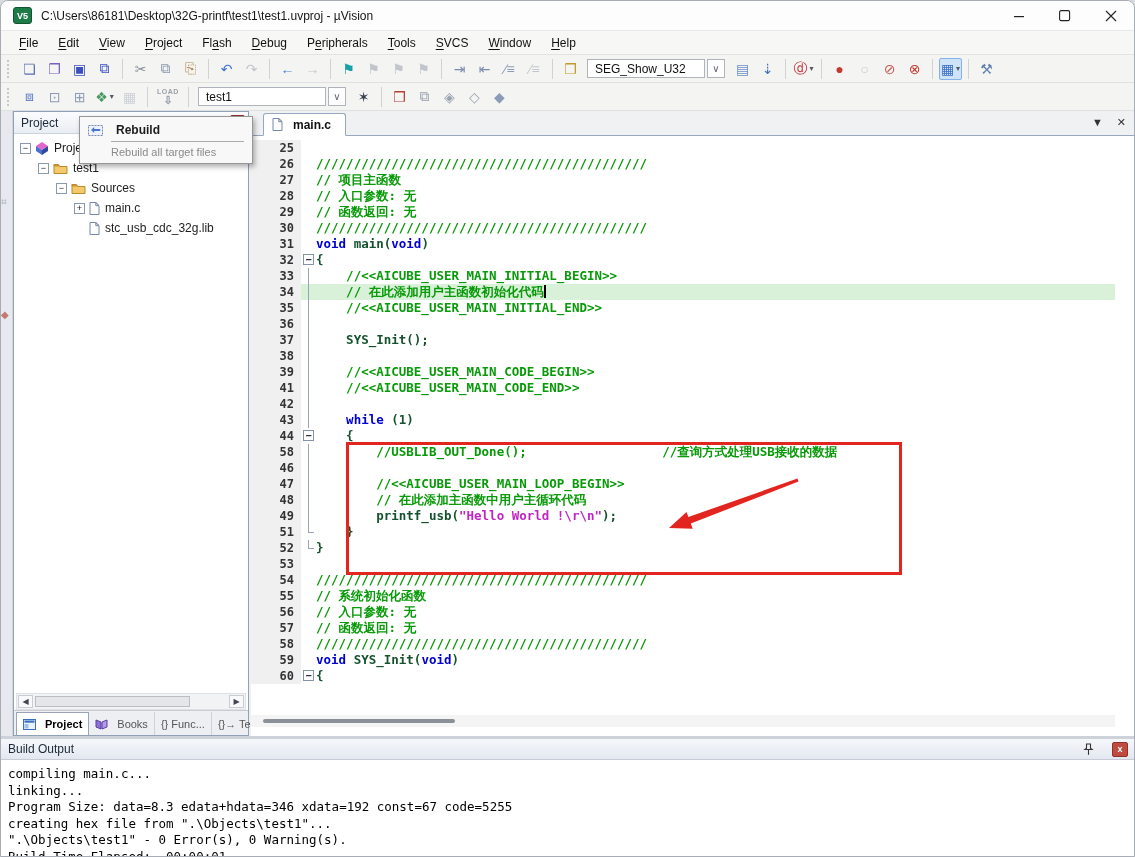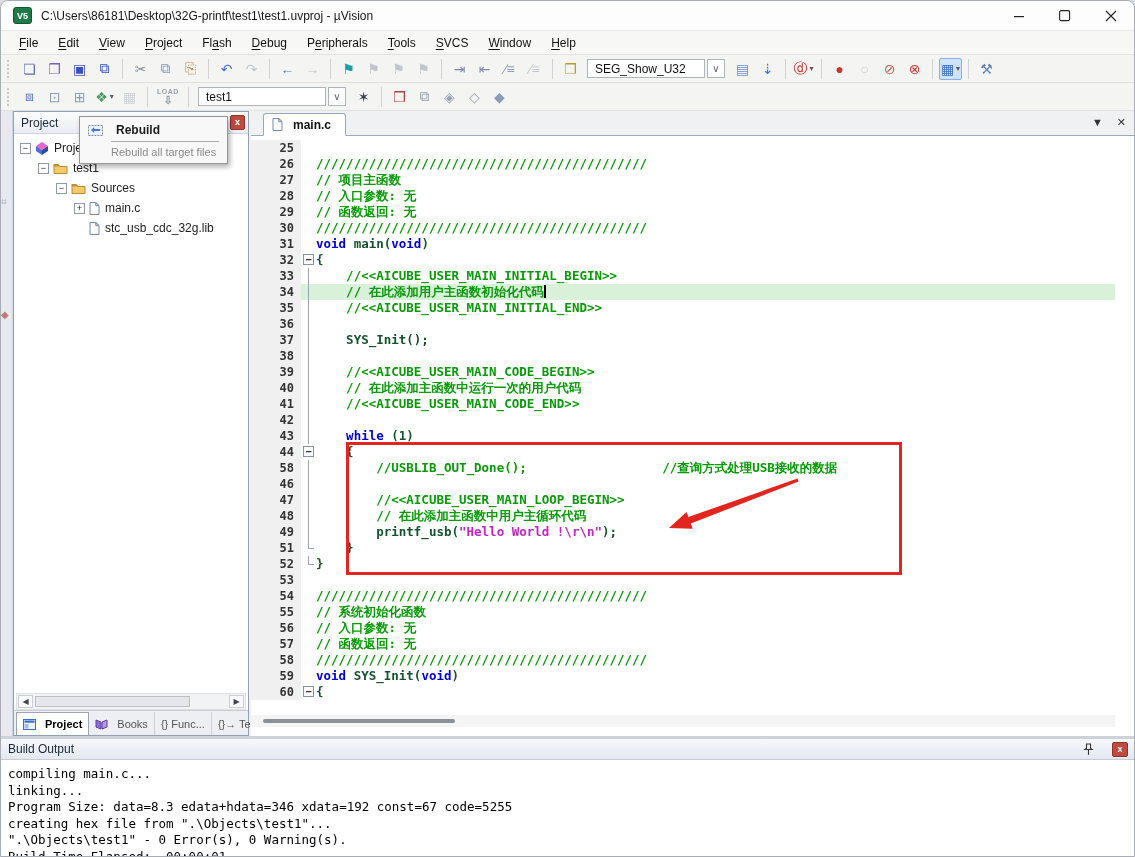--- a/index.html
+++ b/index.html
@@ -49,21 +49,21 @@
   .tree-icon{margin-right:5px;display:inline-flex;flex:none;}
   .pp-hscroll{position:absolute;left:2px;right:2px;bottom:25px;height:17px;background:#f2f3f5;border:1px solid #dfe1e5;display:flex;align-items:center;padding:0 1px;}
   .sb-btn{width:15px;height:13px;font-size:8px;color:#445;display:inline-flex;align-items:center;justify-content:center;background:#f8f9fa;border:1px solid #c9ccd2;flex:none;}
   .sb-thumb{height:11px;background:#e4e6ea;border:1px solid #b9bdc4;flex:0 0 155px;margin-left:2px;}
   .sb-right{margin-left:auto;}
   .pp-tabs{position:absolute;left:0;right:0;bottom:0;height:25px;background:#edeff2;border-top:1px solid #c9ccd2;display:flex;align-items:stretch;padding:1px 0 0 2px;font-size:11px;}
   .pp-tab{display:inline-flex;align-items:center;gap:4px;padding:0 6px;color:#555;border-right:1px solid #cfd2d7;white-space:nowrap;}
   .pp-tab.active{background:#fff;border:1px solid #9aa4b4;border-bottom:none;color:#000;font-weight:bold;}
 
   
-  .tooltip{position:absolute;left:78px;top:115px;width:149px;background:#f8f8f8;border:1px solid #979797;box-shadow:2px 3px 5px rgba(0,0,0,.3);z-index:30;padding:5px 0 5px 0;}
+  .tooltip{position:absolute;left:78px;top:115px;width:174px;background:#f8f8f8;border:1px solid #979797;box-shadow:2px 3px 5px rgba(0,0,0,.3);z-index:30;padding:5px 0 5px 0;}
   .tt-row1{display:flex;align-items:center;gap:7px;padding:1px 8px 4px 7px;}
   .tt-title{font-size:12px;font-weight:bold;color:#1c1c1c;}
   .tt-sep{height:1px;background:#adadad;margin:0 8px 4px 31px;}
   .tt-sub{font-size:11px;color:#8a8a8a;padding-left:31px;white-space:nowrap;}
 
   
   .editor{position:absolute;left:250px;top:110px;right:0;height:625px;background:#fff;}
   .ed-tabbar{position:absolute;top:0;left:0;right:0;height:25px;background:#f0f1f3;border-bottom:1px solid #98a6be;}
   .ed-tab{position:absolute;left:12px;top:2px;height:23px;background:#fff;border:1px solid #98a6be;border-bottom:1px solid #fff;display:flex;align-items:center;gap:5px;padding:0 14px 0 8px;font-size:12px;font-weight:bold;color:#101010;border-radius:3px 3px 0 0;}
   .ed-controls{position:absolute;right:8px;top:5px;display:flex;gap:14px;font-size:11px;color:#333;}
@@ -407,25 +407,20 @@
               <span class="ln">38</span>
               <span class="fold line"></span>
               <span class="src"></span>
             </div>
             <div class="cl">
               <span class="ln">39</span>
               <span class="fold line"></span>
               <span class="src"><span class="tk-p">    </span><span class="tk-c">//&lt;&lt;AICUBE_USER_MAIN_CODE_BEGIN&gt;&gt;</span></span>
             </div>
             <div class="cl">
-              <span class="ln">40</span>
-              <span class="fold line"></span>
-              <span class="src"><span class="tk-p">    </span><span class="tk-c">// 在此添加主函数中运行一次的用户代码</span></span>
-            </div>
-            <div class="cl">
               <span class="ln">41</span>
               <span class="fold line"></span>
               <span class="src"><span class="tk-p">    </span><span class="tk-c">//&lt;&lt;AICUBE_USER_MAIN_CODE_END&gt;&gt;</span></span>
             </div>
             <div class="cl">
               <span class="ln">42</span>
               <span class="fold line"></span>
               <span class="src"></span>
             </div>
             <div class="cl">

